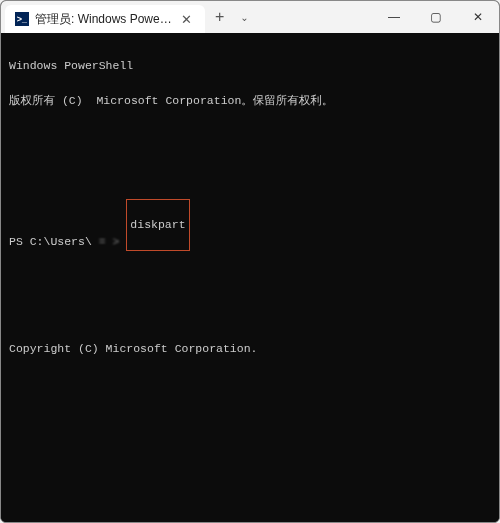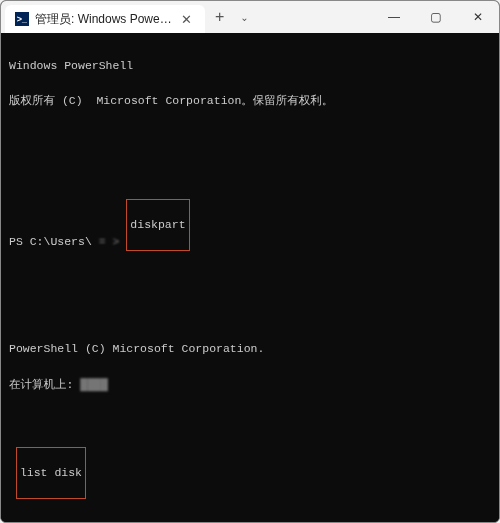--- a/index.html
+++ b/index.html
@@ -38,24 +38,23 @@
   </div>
 
   <div class="terminal">
 <div>Windows PowerShell</div>
 <div>版权所有 (C)  Microsoft Corporation。保留所有权利。</div>
 <br>
 <br>
 <div class="line"><span>PS C:\Users\ </span><span class="dim">= &gt;</span>&nbsp;<span class="boxed">diskpart</span></div>
 <br>
 <br>
-<div>PowerShell (C) Microsoft Corporation.</div>
-<div class="line"><span>在计算机上: </span><span class="dim">████</span></div>
+<div>Copyright (C) Microsoft Corporation.</div>
 <br>
-<div class="line">&nbsp;<span class="boxed">list disk</span></div>
+<div class="line">&nbsp;</div>
 <br>
 
 
 
 
 
 <br>
 
 <br>
 

